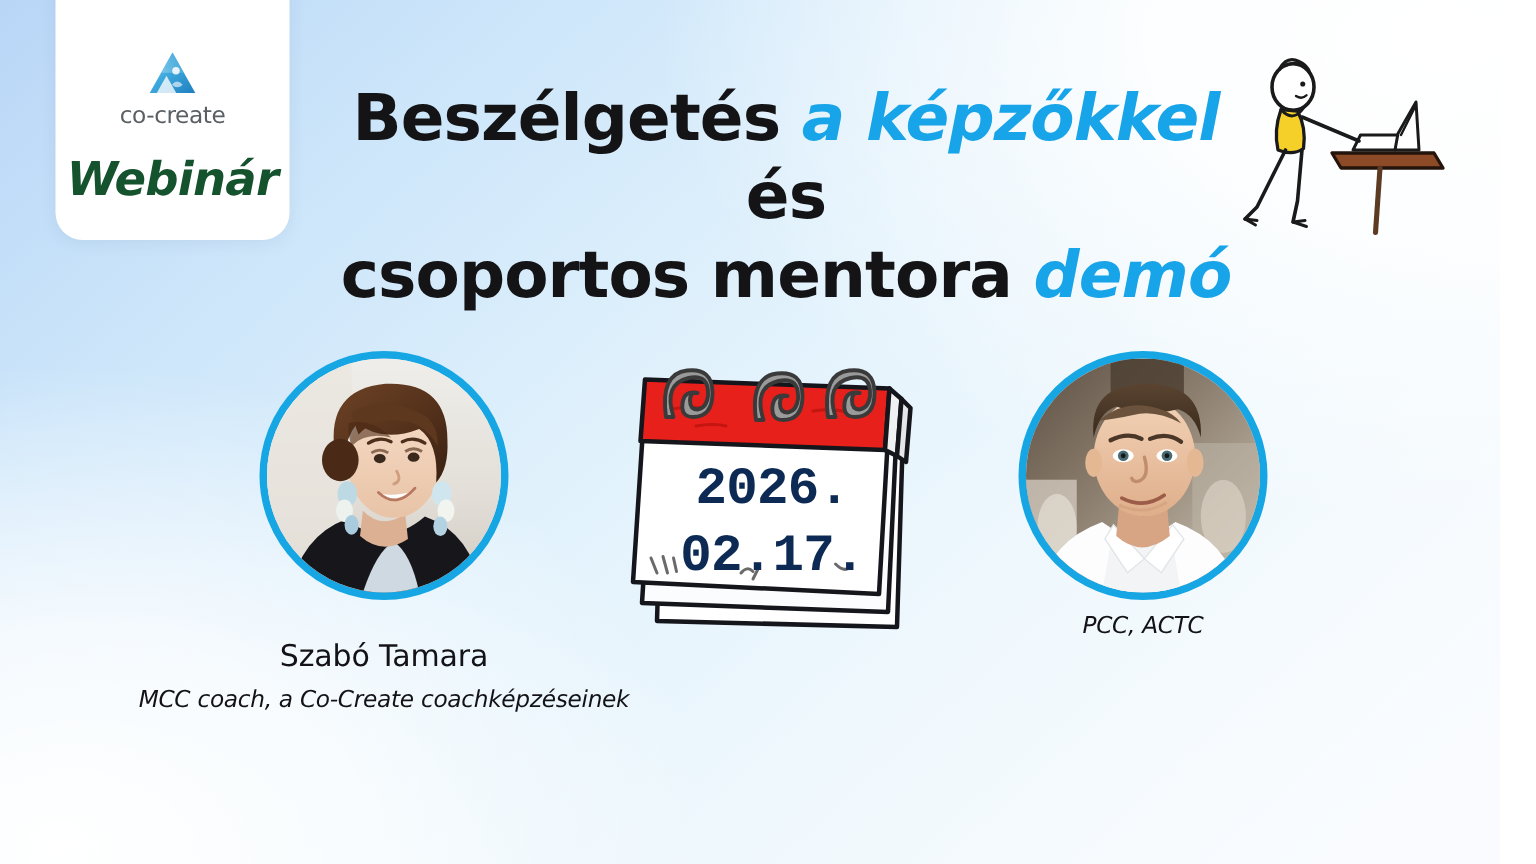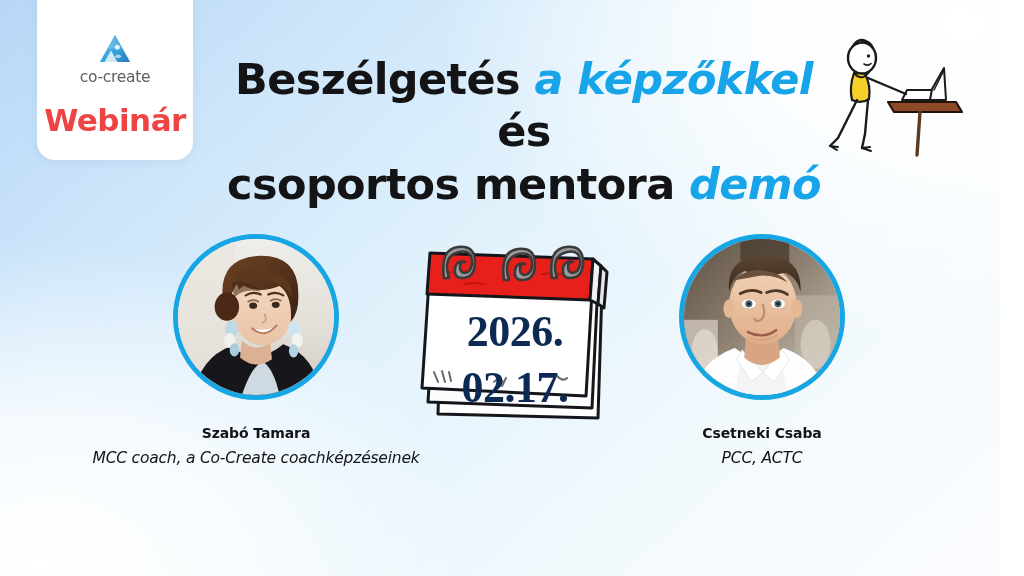--- a/index.html
+++ b/index.html
@@ -50,23 +50,24 @@
     font-family: "DejaVu Sans", sans-serif;
     font-size: 15.5px;
     letter-spacing: -0.3px;
     color: #595f63;
     font-weight: 400;
     margin-bottom: 16px;
   }
   .webinar-word {
     font-family: "DejaVu Sans", sans-serif;
     font-weight: 700;
+    font-style: italic;
     font-size: 31px;
     letter-spacing: -0.5px;
-    color: #ef4444;
+    color: #14532d;
   }
 
   
   .headline {
     position: absolute;
     left: 214px;
     top: 53px;
     width: 620px;
     font-family: "DejaVu Sans", "Liberation Sans", sans-serif;
     font-weight: 700;
@@ -109,22 +110,22 @@
     box-sizing: border-box;
     overflow: hidden;
     position: relative;
     background: #dfe3e6;
   }
   .avatar svg { display: block; width: 100%; height: 100%; }
 
   .person-name {
     margin-top: 25px;
     font-family: "DejaVu Sans", sans-serif;
-    font-weight: 700;
-    font-size: 14px;
+    font-weight: 400;
+    font-size: 20px;
     color: #131317;
     letter-spacing: -0.1px;
   }
   .person-role {
     margin-top: 6px;
     font-family: "DejaVu Sans", sans-serif;
     font-style: italic;
     font-size: 15.5px;
     line-height: 1.42;
     color: #131317;
@@ -138,23 +139,23 @@
     left: 402px;
     top: 226px;
     width: 226px;
     height: 216px;
   }
   .cal-date {
     position: absolute;
     left: 0; right: 0;
     top: 78px;
     text-align: center;
-    font-family: Liberation Serif, serif;
+    font-family: Liberation Mono, monospace;
     font-weight: 700;
-    font-size: 44px;
+    font-size: 35px;
     line-height: 1.28;
     color: #0d2a55;
     letter-spacing: -0.5px;
     pointer-events: none;
   }
 </style>
 </head>
 <body>
 
 <div id="slide">
@@ -373,19 +374,18 @@
         <ellipse cx="100" cy="69" rx="3.8" ry="3.8" fill="#4a6a72"></ellipse>
         <circle cx="100" cy="69" r="1.7" fill="#16181a"></circle>
 
         <path d="M84 70 q4 14 -4 17 q-4 1 -5 -2" stroke="#c08e6c" stroke-width="2.4" fill="none" stroke-linecap="round"></path>
 
         <path d="M68 99 q16 8 30 -2" stroke="#9c5d48" stroke-width="2.6" fill="none" stroke-linecap="round"></path>
 
         <path d="M66 104 q18 8 34 -2" stroke="#cf9c79" stroke-width="2" fill="none" opacity="0.6"></path>
       </svg>
     </div>
-    <div class="person-name">Csetneki Csaba</div>
     <div class="person-role">
       <span>PCC, ACTC</span><br>
     </div>
   </div>
 
 </div>
 
 </body></html>

